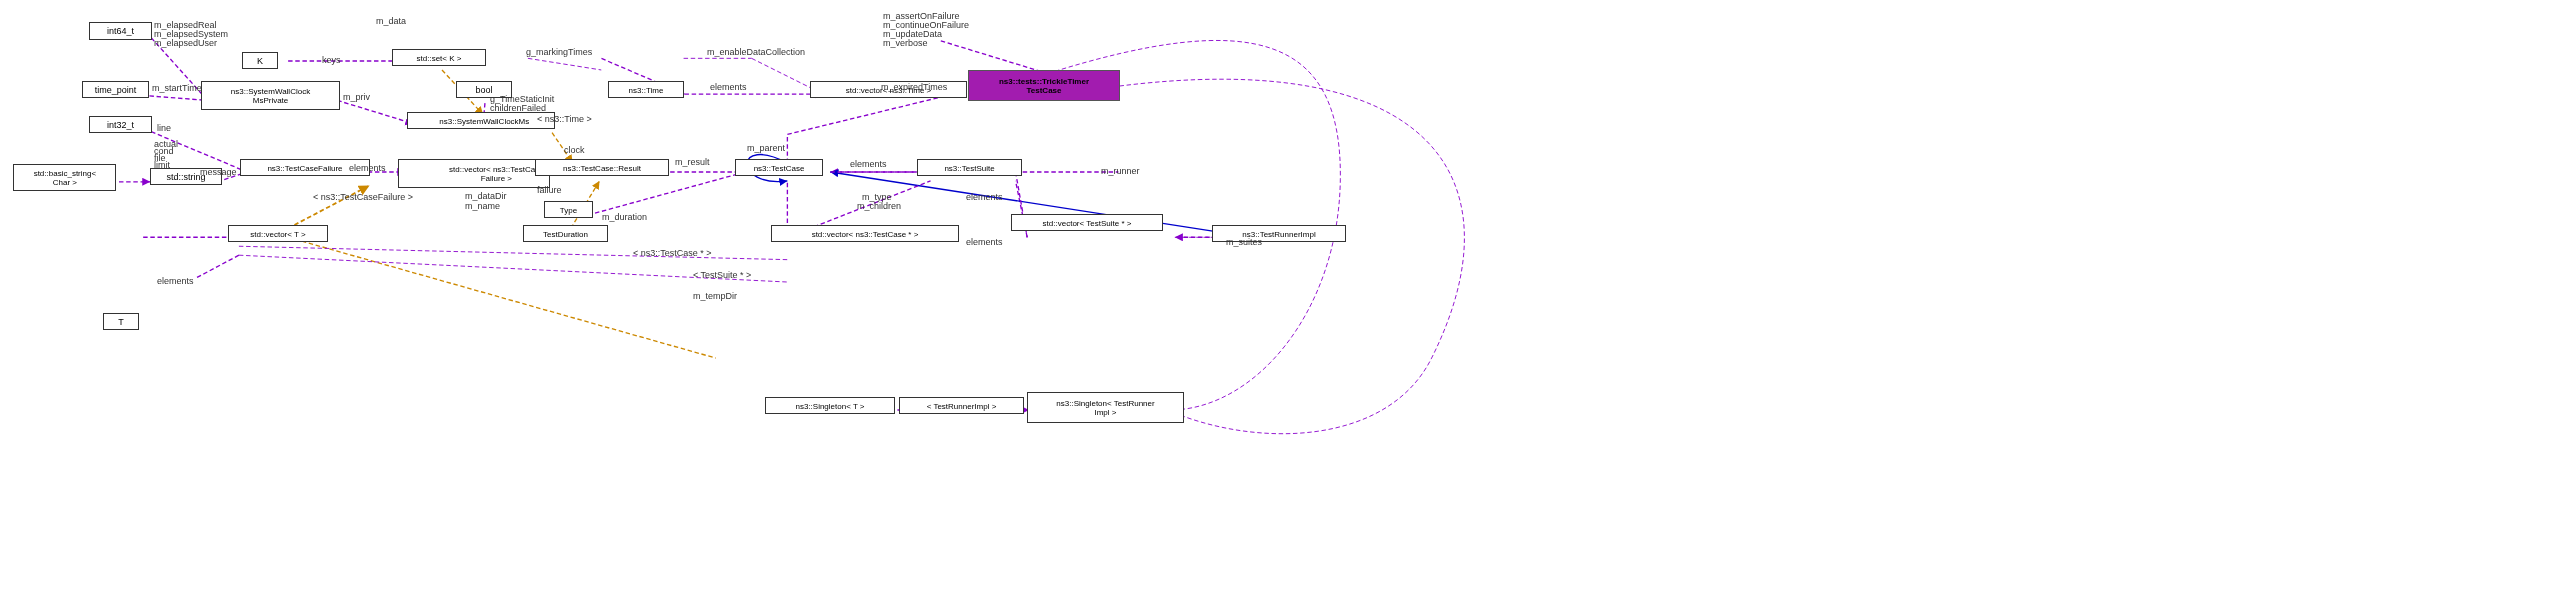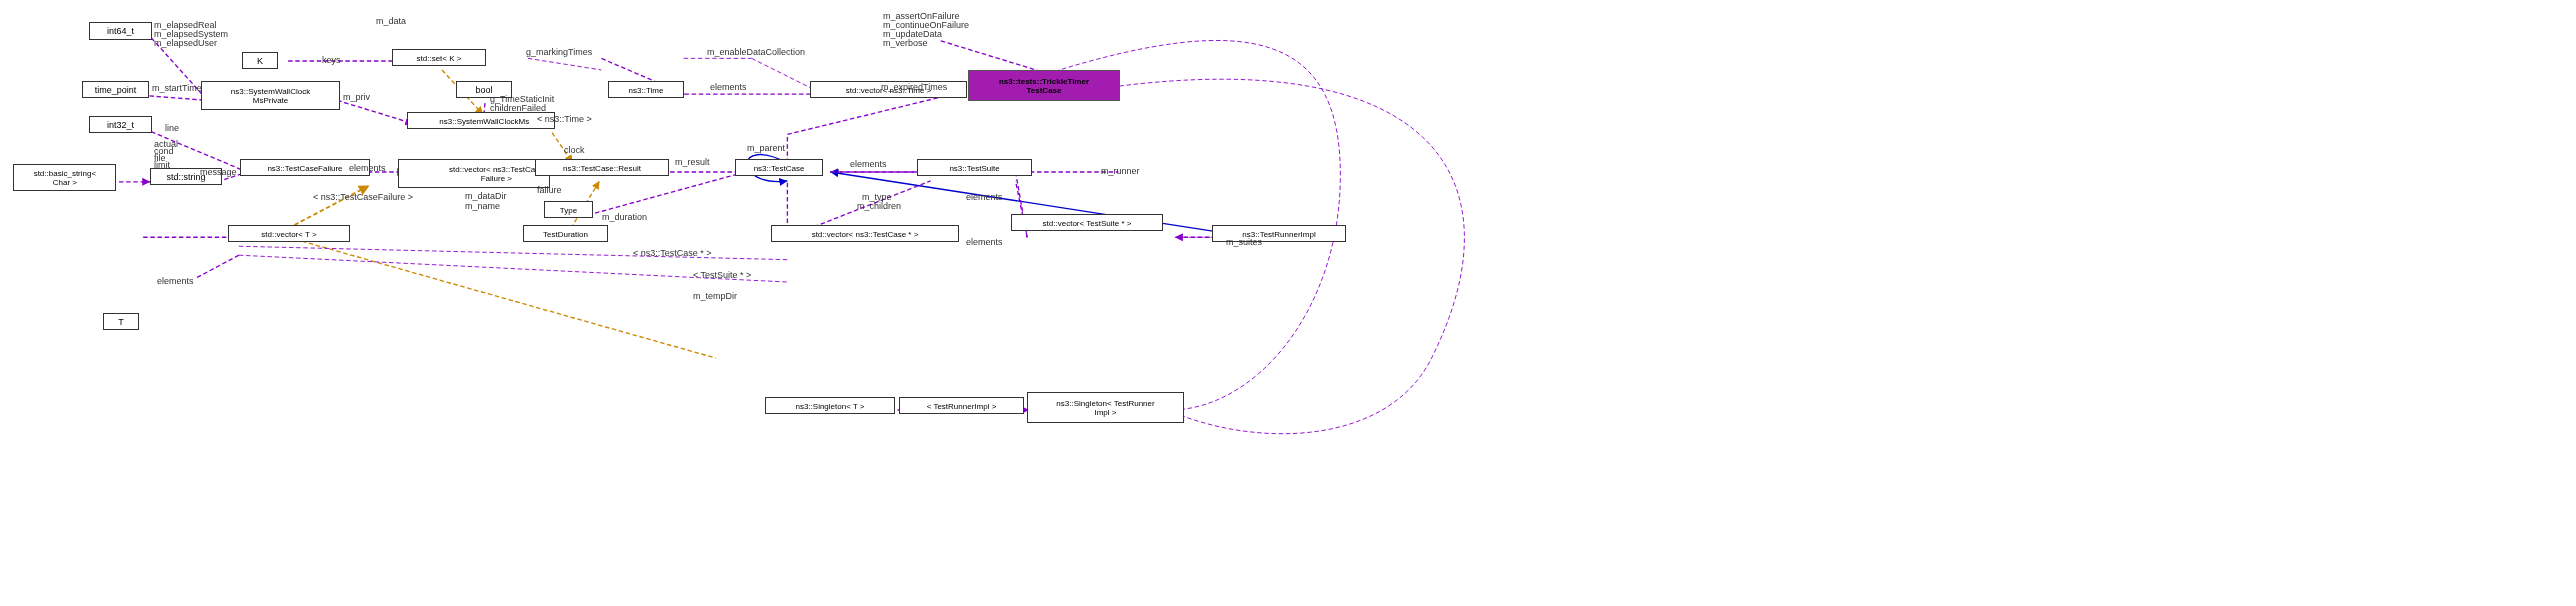--- a/index.html
+++ b/index.html
@@ -185,21 +185,21 @@
   </div>
   <div class="node" style="left:407px;top:112px;width:148px;padding-left:12px;">
     <span style="font-size:8px;">ns3::SystemWallClockMs</span>
   </div>
   <div class="node" style="left:240px;top:159px;width:130px;">
     <span style="font-size:8px;">ns3::TestCaseFailure</span>
   </div>
   <div class="node" style="left:398px;top:159px;width:152px;height:29px;display:flex;align-items:center;justify-content:flex-end;">
     <span style="font-size:8px;">std::vector&lt; ns3::TestCase<br>Failure &gt;</span>
   </div>
-  <div class="node" style="left:228px;top:225px;width:122px;">
+  <div class="node" style="left:228px;top:225px;width:100px;">
     <span style="font-size:8px;">std::vector&lt; T &gt;</span>
   </div>
   <div class="node" style="left:535px;top:159px;width:134px;">
     <span style="font-size:8px;">ns3::TestCase::Result</span>
   </div>
   <div class="node" style="left:608px;top:81px;width:76px;">
     <span style="font-size:8px;">ns3::Time</span>
   </div>
   <div class="node" style="left:392px;top:49px;width:94px;">
     <span style="font-size:8px;">std::set&lt; K &gt;</span>
@@ -212,21 +212,21 @@
   </div>
   <div class="node" style="left:544px;top:201px;width:49px;">
     <span style="font-size:8px;">Type</span>
   </div>
   <div class="node" style="left:810px;top:81px;width:157px;">
     <span style="font-size:8px;">std::vector&lt; ns3::Time &gt;</span>
   </div>
   <div class="node" style="left:771px;top:225px;width:188px;">
     <span style="font-size:8px;">std::vector&lt; ns3::TestCase * &gt;</span>
   </div>
-  <div class="node" style="left:917px;top:159px;width:115px;">
+  <div class="node" style="left:917px;top:159px;width:105px;">
     <span style="font-size:8px;">ns3::TestSuite</span>
   </div>
   <div class="node highlight" style="left:968px;top:70px;width:152px;height:31px;display:flex;align-items:center;justify-content:center;">
     <span style="font-size:8px;">ns3::tests::TrickleTimer<br>TestCase</span>
   </div>
   <div class="node" style="left:1011px;top:214px;width:152px;">
     <span style="font-size:8px;">std::vector&lt; TestSuite * &gt;</span>
   </div>
   <div class="node" style="left:1212px;top:225px;width:134px;">
     <span style="font-size:8px;">ns3::TestRunnerImpl</span>
@@ -238,21 +238,21 @@
     <span style="font-size:8px;">&lt; TestRunnerImpl &gt;</span>
   </div>
   <div class="node" style="left:1027px;top:392px;width:157px;height:31px;display:flex;align-items:center;justify-content:center;">
     <span style="font-size:8px;">ns3::Singleton&lt; TestRunner<br>Impl &gt;</span>
   </div>
 
   <span class="label" style="left:154px;top:19.7px;">m_elapsedReal</span>
   <span class="label" style="left:154px;top:29px;">m_elapsedSystem</span>
   <span class="label" style="left:154px;top:38px;">m_elapsedUser</span>
   <span class="label" style="left:152px;top:83px;">m_startTime</span>
-  <span class="label" style="left:157px;top:123px;margin-left:8px;">line</span>
+  <span class="label" style="left:157px;top:123px;">line</span>
   <span class="label" style="left:154px;top:139px;">actual</span>
   <span class="label" style="left:154px;top:146px;">cond</span>
   <span class="label" style="left:154px;top:153px;">file</span>
   <span class="label" style="left:154px;top:160px;">limit</span>
   <span class="label" style="left:154px;top:167px;padding-left:46px;">message</span>
   <span class="label" style="left:343px;top:92px;">m_priv</span>
   <span class="label" style="left:376px;top:16px;">m_data</span>
   <span class="label" style="left:322px;top:55px;">keys</span>
   <span class="label" style="left:349px;top:163px;">elements</span>
   <span class="label" style="left:313px;top:192px;">&lt; ns3::TestCaseFailure &gt;</span>

